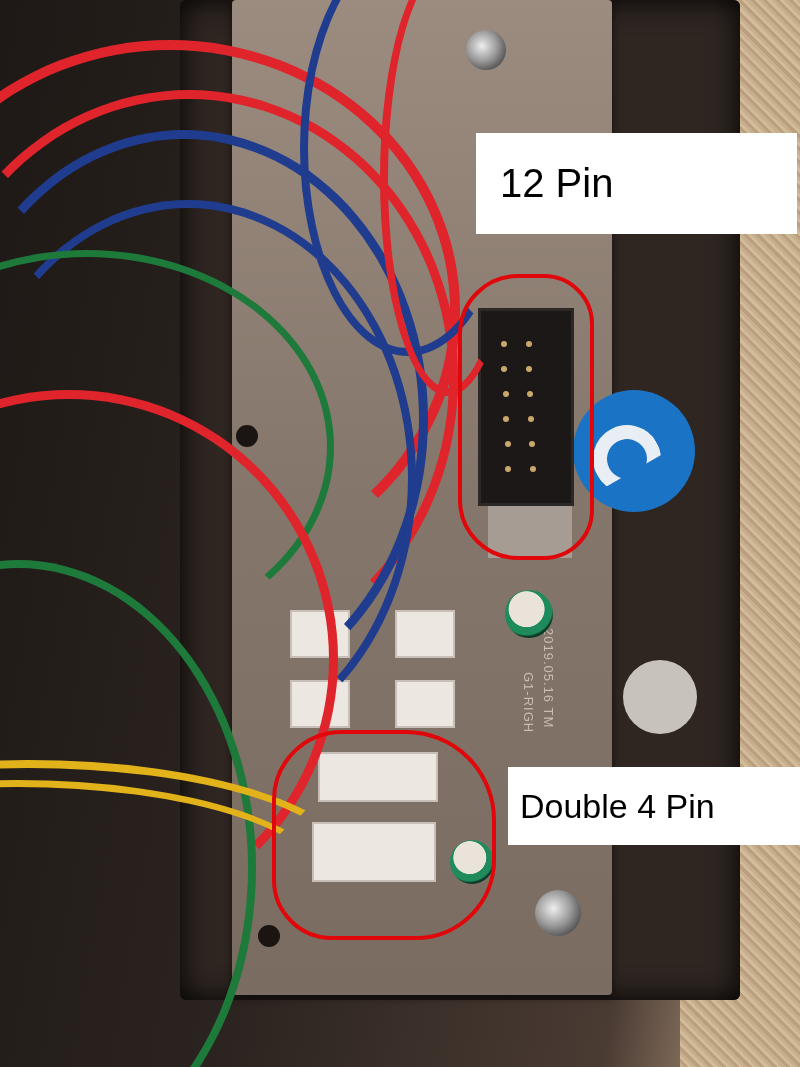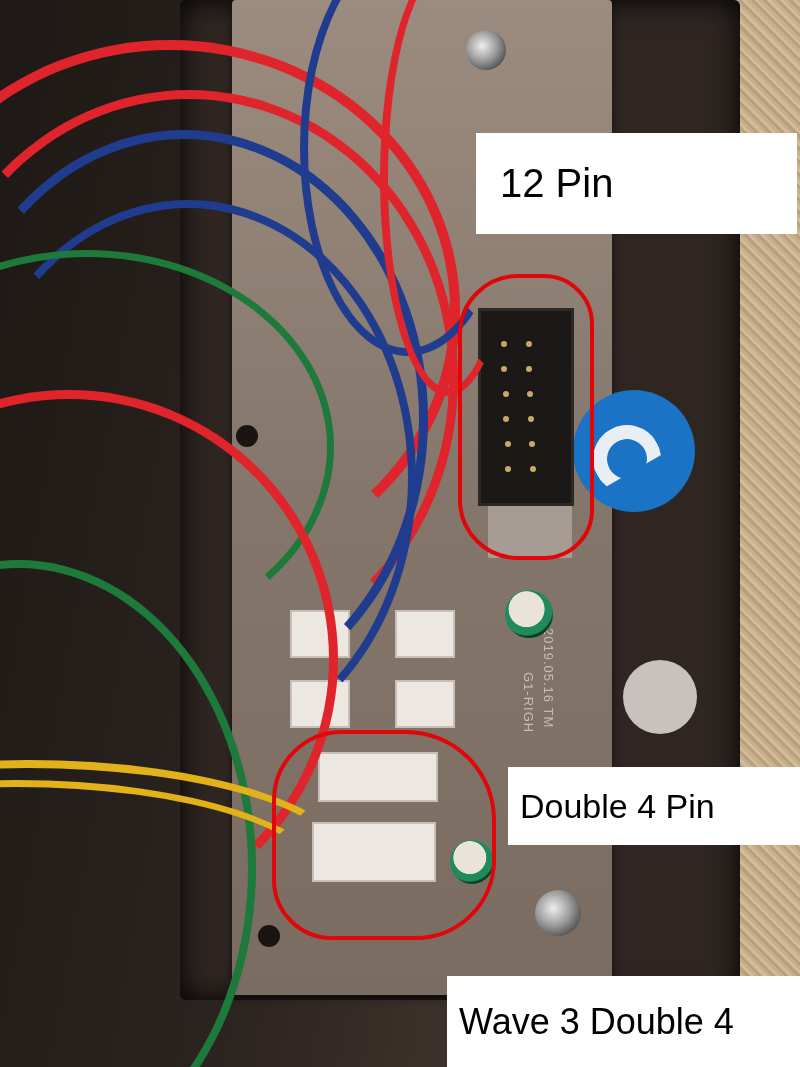--- a/index.html
+++ b/index.html
@@ -86,14 +86,13 @@
   <div class="wire" style="left:-300px;top:760px;width:640px;height:200px;border-width:8px;border-top-color:#e2b21a;"></div>
   <div class="wire" style="left:-300px;top:780px;width:620px;height:200px;border-width:7px;border-top-color:#e2b21a;"></div>
   <div class="wire" style="left:300px;top:-60px;width:200px;height:400px;border-width:8px;border-left-color:#1f3c8e;border-bottom-color:#1f3c8e;"></div>
   <div class="wire" style="left:380px;top:-40px;width:120px;height:420px;border-width:8px;border-left-color:#e0242b;border-bottom-color:#e0242b;"></div>
 
   <div class="outline" style="left:458px;top:274px;width:136px;height:286px;border-radius:60px 50px 50px 60px;"></div>
   <div class="outline" style="left:272px;top:730px;width:224px;height:210px;border-radius:70px 90px 80px 60px;"></div>
 
   <div class="label" style="left:476px;top:133px;width:321px;height:101px;padding-left:24px;font-size:40px;">12 Pin</div>
   <div class="label" style="left:508px;top:767px;width:298px;height:78px;padding-left:12px;font-size:34px;">Double 4 Pin</div>
-  <div class="label" style="left:447px;top:976px;width:353px;height:91px;padding-left:12px;font-size:36px;">Wave 3 Double 4</div>
 </div>
 
 </body></html>

